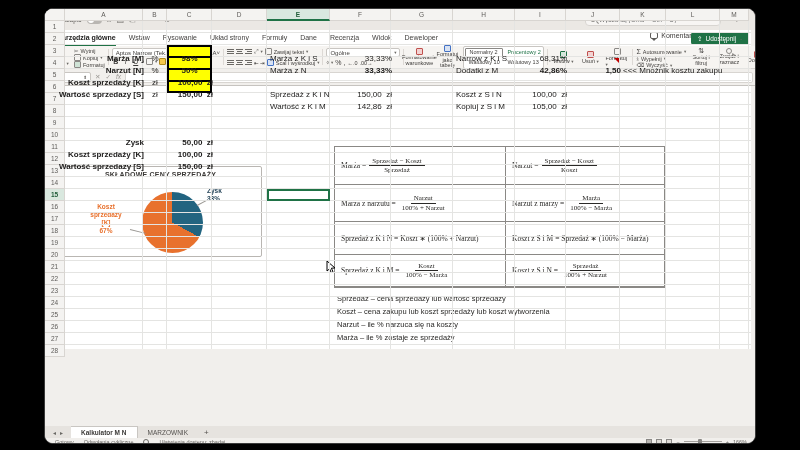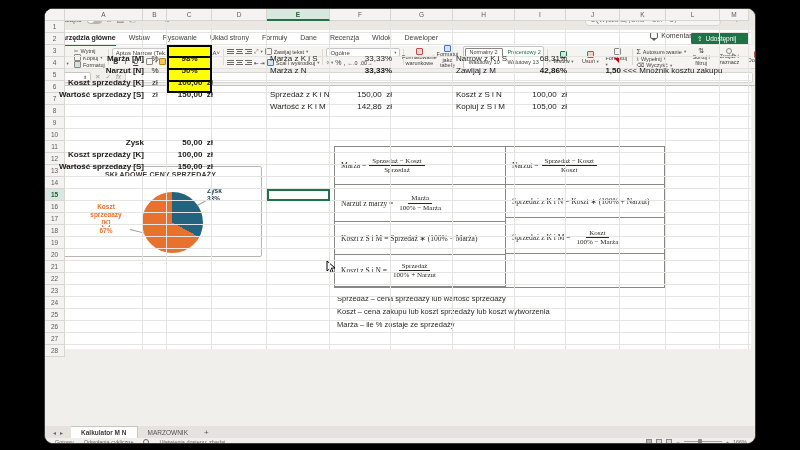--- a/index.html
+++ b/index.html
@@ -394,20 +394,27 @@
             </span>
           </div>
           <div class="fcell" style="height: 38px;">
             <span>Narzut =</span>
             <span class="frac">
               <span class="n">Sprzedaż − Koszt</span>
               <span class="d">Koszt</span>
             </span>
           </div>
           <div class="fcell" style="height: 37px;">
+            <span>Marża z narzutu =</span>
+            <span class="frac">
+              <span class="n">Narzut</span>
+              <span class="d">100% + Narzut</span>
+            </span>
+          </div>
+          <div class="fcell" style="height: 37px;">
             <span>Narzut z marży =</span>
             <span class="frac">
               <span class="n">Marża</span>
               <span class="d">100% − Marża</span>
             </span>
           </div>
           <div class="fcell" style="height: 33px;">Sprzedaż z K i N = Koszt ∗ (100% + Narzut)</div>
           <div class="fcell" style="height: 33px;">Koszt z S i M = Sprzedaż ∗ (100% − Marża)</div>
           <div class="fcell" style="height: 32px;">
             <span>Sprzedaż z K i M =</span>
@@ -420,20 +427,21 @@
             <span>Koszt z S i N =</span>
             <span class="frac">
               <span class="n">Sprzedaż</span>
               <span class="d">100% + Narzut</span>
             </span>
           </div>
         </div>
     <div id="notes">
           <div>Sprzedaż – cena sprzedaży lub wartość sprzedaży</div>
           <div>Koszt – cena zakupu lub koszt sprzedaży lub koszt wytworzenia</div>
+          <div>Narzut – ile % narzuca się na koszty</div>
           <div>Marża – ile % zostaje ze sprzedaży</div>
         </div>
     <svg id="cursor" width="12" height="14" viewBox="0 0 12 14">
       <path d="M1,1 L1,11 L3.6,8.8 L5.2,12.6 L7,11.8 L5.4,8.2 L9,8 Z" fill="#fff" stroke="#000" stroke-width="1"></path>
     </svg>
   <div class="colhead" style="left: 0px; top: 0px; width: 20px; height: 12px;"></div>
         <div class="colhead" style="left: 20px; top: 0px; width: 78px; height: 12px;">A</div>
         <div class="colhead" style="left: 98px; top: 0px; width: 24px; height: 12px;">B</div>
         <div class="colhead" style="left: 122px; top: 0px; width: 45px; height: 12px;">C</div>
         <div class="colhead" style="left: 167px; top: 0px; width: 55px; height: 12px;">D</div>
@@ -530,21 +538,21 @@
         <div class="cell b" style="top: 60px; height: 12px; right: 542px;">100,00  zł</div>
         <div class="cell b" style="top: 72px; height: 12px; right: 611px;">Wartość sprzedazy [S]</div>
         <div class="cell" style="top: 72px; height: 12px; left: 98px; width: 24px; text-align: center;">zł</div>
         <div class="cell b" style="top: 72px; height: 12px; right: 542px;">150,00  zł</div>
         <div class="cell" style="top: 36px; height: 12px; left: 225px;">Marża z K i S</div>
         <div class="cell" style="top: 36px; height: 12px; right: 363px;">33,33%</div>
         <div class="cell" style="top: 36px; height: 12px; left: 411px;">Narrow z K i S</div>
         <div class="cell" style="top: 36px; height: 12px; right: 188px;">68,31%</div>
         <div class="cell" style="top: 48px; height: 12px; left: 225px;">Marża z N</div>
         <div class="cell b" style="top: 48px; height: 12px; right: 363px;">33,33%</div>
-        <div class="cell" style="top: 48px; height: 12px; left: 411px;">Zawijaj z M</div>
+        <div class="cell" style="top: 48px; height: 12px; left: 411px;">Dodatki z M</div>
         <div class="cell b" style="top: 48px; height: 12px; right: 188px;">42,86%</div>
         <div class="cell b" style="top: 48px; height: 12px; right: 134px;">1,50</div>
         <div class="note-tri" style="left: 569px; top: 49px;"></div>
         <div class="cell" style="top: 48px; height: 12px; left: 578px;">&lt;&lt;&lt; Mnożnik kosztu zakupu</div>
         <div class="cell" style="top: 72px; height: 12px; left: 225px;">Sprzedaż z K i N</div>
         <div class="cell" style="top: 72px; height: 12px; right: 363px;">150,00  zł</div>
         <div class="cell" style="top: 72px; height: 12px; left: 411px;">Koszt z S i N</div>
         <div class="cell" style="top: 72px; height: 12px; right: 188px;">100,00  zł</div>
         <div class="cell" style="top: 84px; height: 12px; left: 225px;">Wartość z K i M</div>
         <div class="cell" style="top: 84px; height: 12px; right: 363px;">142,86  zł</div>

